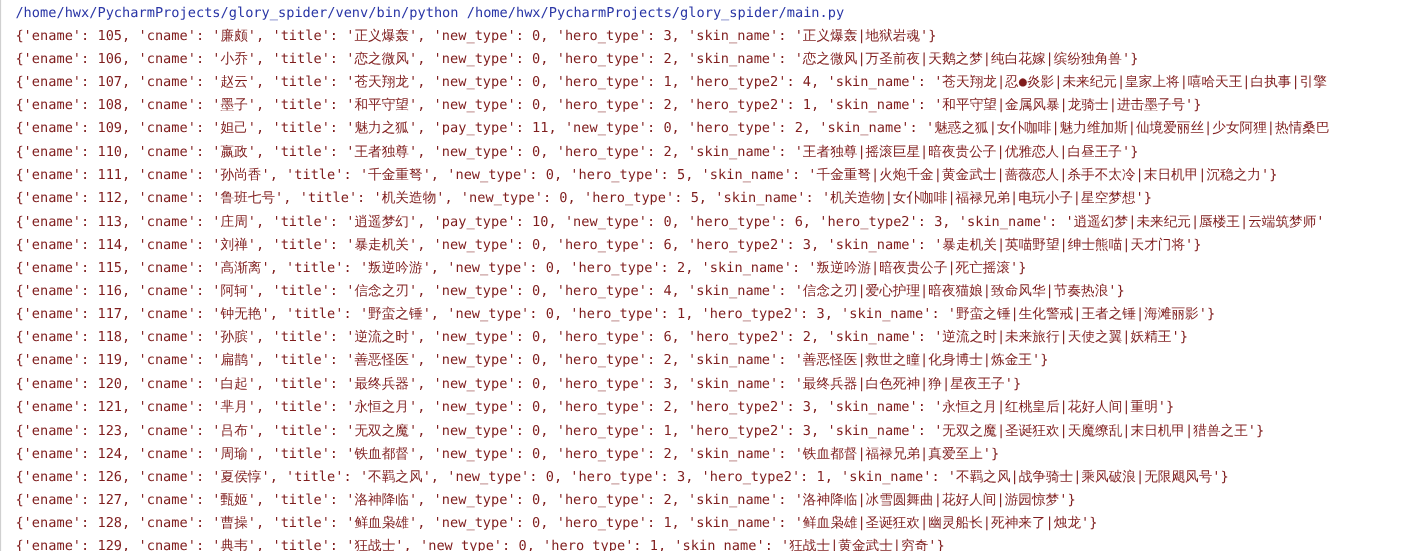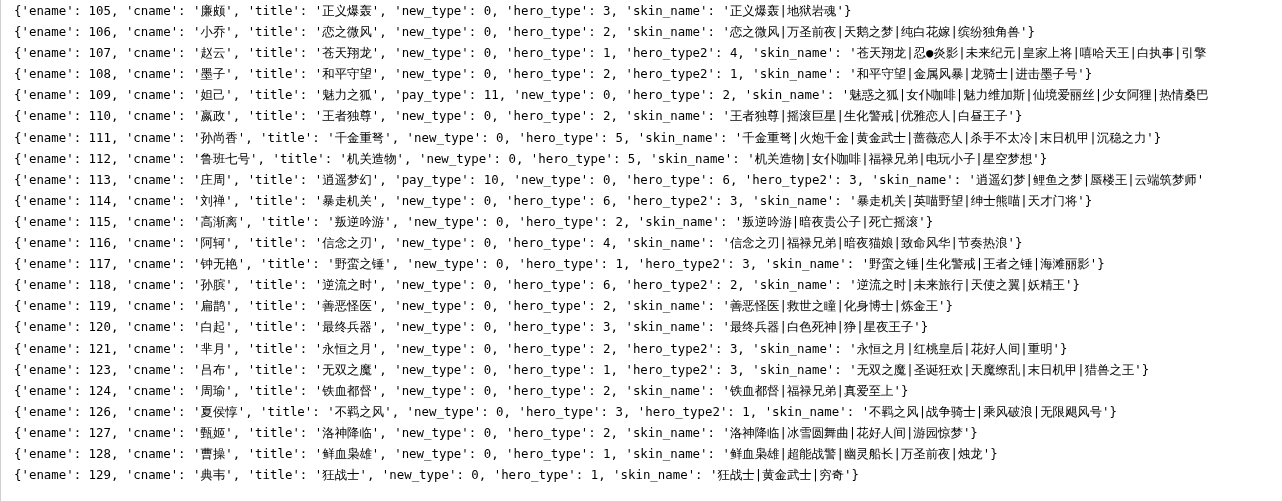--- a/index.html
+++ b/index.html
@@ -5,45 +5,46 @@
   html, body { margin: 0; padding: 0; background: #ffffff; }
   body { width: 1282px; height: 501px; overflow: hidden; position: relative; }
   .console {
     position: absolute; left: 0; top: 0; width: 1282px; height: 501px;
     border-left: 1px solid #d0d0d0; box-sizing: border-box;
     padding: 0 0 0 13px; overflow: hidden;
   }
   .line {
     font-family: "DejaVu Sans Mono", "Liberation Mono", monospace;
     font-size: 12.4px; line-height: 21.1px; height: 21.1px;
-    white-space: pre; color: #000000; letter-spacing: 0px;
+    white-space: pre; color: #7f1d1d; letter-spacing: 0px;
   }
   .cmd { color: #2a36a6; }
   .first { margin-top: 0px; }
 </style>
 </head>
 <body>
 
 <div class="console">
+  <div class="line cmd first">/home/hwx/PycharmProjects/glory_spider/venv/bin/python /home/hwx/PycharmProjects/glory_spider/main.py</div>
   <div class="line">{'ename': 105, 'cname': '廉颇', 'title': '正义爆轰', 'new_type': 0, 'hero_type': 3, 'skin_name': '正义爆轰|地狱岩魂'}</div>
   <div class="line">{'ename': 106, 'cname': '小乔', 'title': '恋之微风', 'new_type': 0, 'hero_type': 2, 'skin_name': '恋之微风|万圣前夜|天鹅之梦|纯白花嫁|缤纷独角兽'}</div>
   <div class="line">{'ename': 107, 'cname': '赵云', 'title': '苍天翔龙', 'new_type': 0, 'hero_type': 1, 'hero_type2': 4, 'skin_name': '苍天翔龙|忍●炎影|未来纪元|皇家上将|嘻哈天王|白执事|引擎</div>
   <div class="line">{'ename': 108, 'cname': '墨子', 'title': '和平守望', 'new_type': 0, 'hero_type': 2, 'hero_type2': 1, 'skin_name': '和平守望|金属风暴|龙骑士|进击墨子号'}</div>
   <div class="line">{'ename': 109, 'cname': '妲己', 'title': '魅力之狐', 'pay_type': 11, 'new_type': 0, 'hero_type': 2, 'skin_name': '魅惑之狐|女仆咖啡|魅力维加斯|仙境爱丽丝|少女阿狸|热情桑巴</div>
-  <div class="line">{'ename': 110, 'cname': '嬴政', 'title': '王者独尊', 'new_type': 0, 'hero_type': 2, 'skin_name': '王者独尊|摇滚巨星|生化警戒|优雅恋人|白昼王子'}</div>
+  <div class="line">{'ename': 110, 'cname': '嬴政', 'title': '王者独尊', 'new_type': 0, 'hero_type': 2, 'skin_name': '王者独尊|摇滚巨星|暗夜贵公子|优雅恋人|白昼王子'}</div>
   <div class="line">{'ename': 111, 'cname': '孙尚香', 'title': '千金重弩', 'new_type': 0, 'hero_type': 5, 'skin_name': '千金重弩|火炮千金|黄金武士|蔷薇恋人|杀手不太冷|末日机甲|沉稳之力'}</div>
   <div class="line">{'ename': 112, 'cname': '鲁班七号', 'title': '机关造物', 'new_type': 0, 'hero_type': 5, 'skin_name': '机关造物|女仆咖啡|福禄兄弟|电玩小子|星空梦想'}</div>
-  <div class="line">{'ename': 113, 'cname': '庄周', 'title': '逍遥梦幻', 'pay_type': 10, 'new_type': 0, 'hero_type': 6, 'hero_type2': 3, 'skin_name': '逍遥幻梦|鲤鱼之梦|蜃楼王|云端筑梦师'</div>
+  <div class="line">{'ename': 113, 'cname': '庄周', 'title': '逍遥梦幻', 'pay_type': 10, 'new_type': 0, 'hero_type': 6, 'hero_type2': 3, 'skin_name': '逍遥幻梦|未来纪元|蜃楼王|云端筑梦师'</div>
   <div class="line">{'ename': 114, 'cname': '刘禅', 'title': '暴走机关', 'new_type': 0, 'hero_type': 6, 'hero_type2': 3, 'skin_name': '暴走机关|英喵野望|绅士熊喵|天才门将'}</div>
   <div class="line">{'ename': 115, 'cname': '高渐离', 'title': '叛逆吟游', 'new_type': 0, 'hero_type': 2, 'skin_name': '叛逆吟游|暗夜贵公子|死亡摇滚'}</div>
-  <div class="line">{'ename': 116, 'cname': '阿轲', 'title': '信念之刃', 'new_type': 0, 'hero_type': 4, 'skin_name': '信念之刃|福禄兄弟|暗夜猫娘|致命风华|节奏热浪'}</div>
+  <div class="line">{'ename': 116, 'cname': '阿轲', 'title': '信念之刃', 'new_type': 0, 'hero_type': 4, 'skin_name': '信念之刃|爱心护理|暗夜猫娘|致命风华|节奏热浪'}</div>
   <div class="line">{'ename': 117, 'cname': '钟无艳', 'title': '野蛮之锤', 'new_type': 0, 'hero_type': 1, 'hero_type2': 3, 'skin_name': '野蛮之锤|生化警戒|王者之锤|海滩丽影'}</div>
   <div class="line">{'ename': 118, 'cname': '孙膑', 'title': '逆流之时', 'new_type': 0, 'hero_type': 6, 'hero_type2': 2, 'skin_name': '逆流之时|未来旅行|天使之翼|妖精王'}</div>
   <div class="line">{'ename': 119, 'cname': '扁鹊', 'title': '善恶怪医', 'new_type': 0, 'hero_type': 2, 'skin_name': '善恶怪医|救世之瞳|化身博士|炼金王'}</div>
   <div class="line">{'ename': 120, 'cname': '白起', 'title': '最终兵器', 'new_type': 0, 'hero_type': 3, 'skin_name': '最终兵器|白色死神|狰|星夜王子'}</div>
   <div class="line">{'ename': 121, 'cname': '芈月', 'title': '永恒之月', 'new_type': 0, 'hero_type': 2, 'hero_type2': 3, 'skin_name': '永恒之月|红桃皇后|花好人间|重明'}</div>
   <div class="line">{'ename': 123, 'cname': '吕布', 'title': '无双之魔', 'new_type': 0, 'hero_type': 1, 'hero_type2': 3, 'skin_name': '无双之魔|圣诞狂欢|天魔缭乱|末日机甲|猎兽之王'}</div>
   <div class="line">{'ename': 124, 'cname': '周瑜', 'title': '铁血都督', 'new_type': 0, 'hero_type': 2, 'skin_name': '铁血都督|福禄兄弟|真爱至上'}</div>
   <div class="line">{'ename': 126, 'cname': '夏侯惇', 'title': '不羁之风', 'new_type': 0, 'hero_type': 3, 'hero_type2': 1, 'skin_name': '不羁之风|战争骑士|乘风破浪|无限飓风号'}</div>
   <div class="line">{'ename': 127, 'cname': '甄姬', 'title': '洛神降临', 'new_type': 0, 'hero_type': 2, 'skin_name': '洛神降临|冰雪圆舞曲|花好人间|游园惊梦'}</div>
-  <div class="line">{'ename': 128, 'cname': '曹操', 'title': '鲜血枭雄', 'new_type': 0, 'hero_type': 1, 'skin_name': '鲜血枭雄|超能战警|幽灵船长|万圣前夜|烛龙'}</div>
+  <div class="line">{'ename': 128, 'cname': '曹操', 'title': '鲜血枭雄', 'new_type': 0, 'hero_type': 1, 'skin_name': '鲜血枭雄|圣诞狂欢|幽灵船长|死神来了|烛龙'}</div>
   <div class="line">{'ename': 129, 'cname': '典韦', 'title': '狂战士', 'new_type': 0, 'hero_type': 1, 'skin_name': '狂战士|黄金武士|穷奇'}</div>
 </div>
 
 </body></html>

